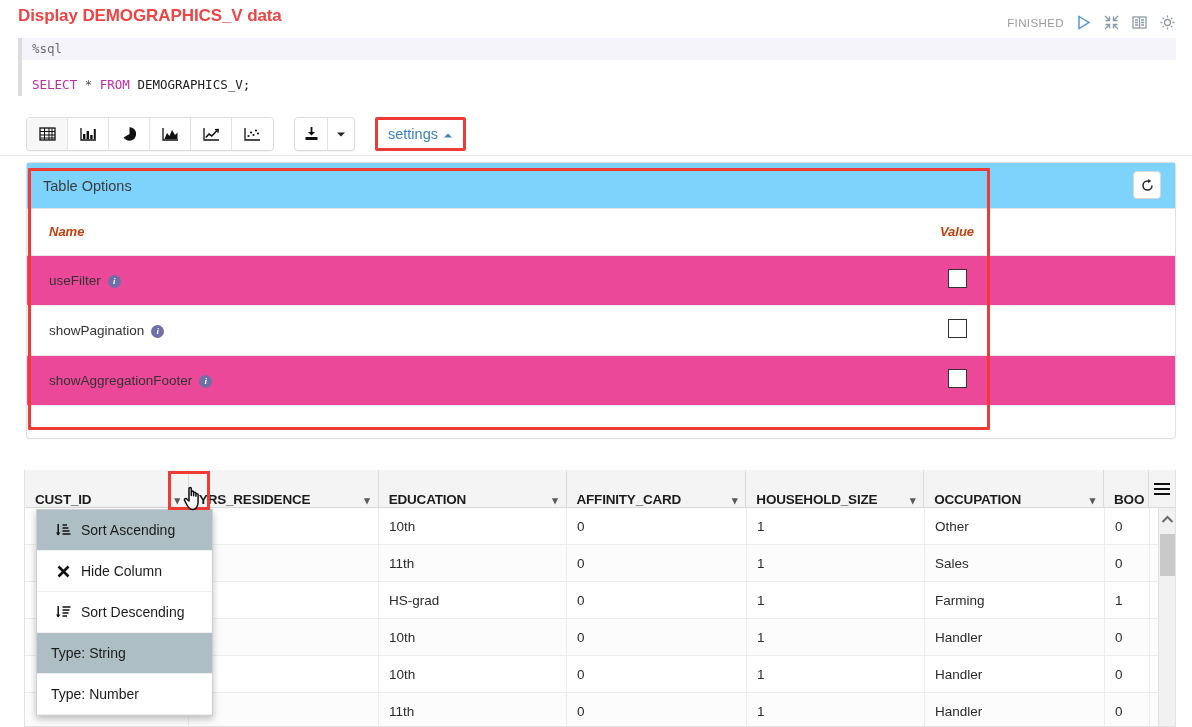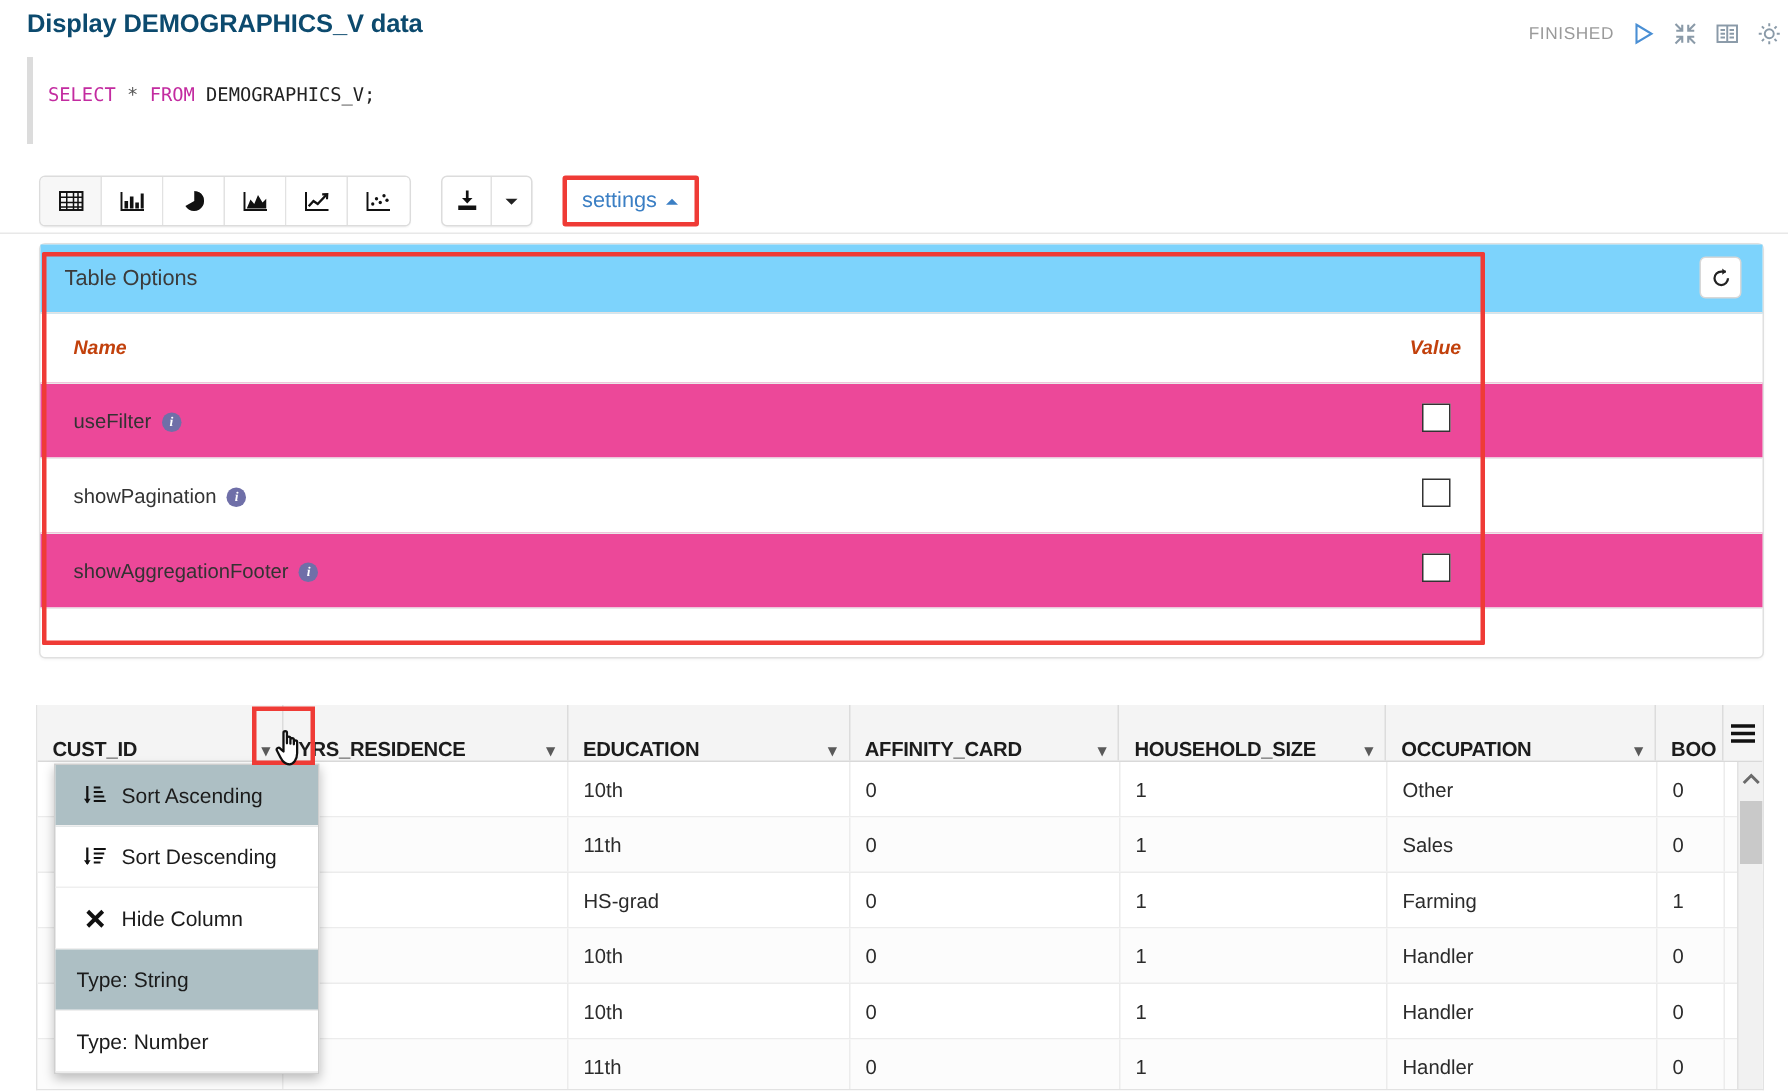--- a/index.html
+++ b/index.html
@@ -8,25 +8,25 @@
     width: 1192px; height: 727px;
     background: #ffffff;
     font-family: "Liberation Sans", sans-serif;
     overflow: hidden;
   }
   #root { position: relative; width: 1192px; height: 727px; background:#fff; }
 
   
   .para-title {
     position: absolute; left: 18px; top: 6px;
-    font-size: 17px; font-weight: bold; color: #0c4a6e;
+    font-size: 17px; font-weight: bold; color: #ef4444;
     letter-spacing: -0.1px;
   }
   .status-bar {
-    position: absolute; right: 4px; top: 14px;
+    position: absolute; right: 16px; top: 14px;
     display: flex; align-items: center; gap: 11px;
   }
   .status-text {
     font-size: 11.5px; color: #9a9a9a; letter-spacing: .4px;
   }
   .hdr-icon { width: 17px; height: 17px; display:inline-block; color:#8a9aa8; }
   .hdr-icon svg { display:block; }
   .hdr-icon.play { color:#4a8fd4; }
 
   
@@ -204,20 +204,21 @@
     <span class="hdr-icon">
       <svg width="17" height="17" viewBox="0 0 17 17" stroke="currentColor" stroke-width="1.3" fill="none">
         <circle cx="8.5" cy="8.5" r="3"></circle>
         <path d="M8.5 1.5 L8.5 3.5 M8.5 13.5 L8.5 15.5 M1.5 8.5 L3.5 8.5 M13.5 8.5 L15.5 8.5
                  M3.6 3.6 L5 5 M12 12 L13.4 13.4 M13.4 3.6 L12 5 M5 12 L3.6 13.4"></path>
       </svg>
     </span>
   </div>
 
   <div class="editor">
+    <div class="line1">%sql</div>
     <div class="line2">
       <span class="kw">SELECT</span><span class="op">&nbsp;</span><span class="op">*</span><span class="op">&nbsp;</span><span class="kw">FROM</span><span class="op">&nbsp;</span><span class="ident">DEMOGRAPHICS_V;</span>
     </div>
   </div>
 
   <div class="viz-toolbar">
     <div class="btn-group">
       <div class="viz-btn active">
         <svg width="17" height="16" viewBox="0 0 17 16">
             <rect x="1" y="2" width="15" height="12" fill="none" stroke="#111" stroke-width="1.3"></rect>
@@ -442,35 +443,35 @@
         <svg width="16" height="16" viewBox="0 0 16 16">
             <path d="M3.2 2 V13" stroke="#111" stroke-width="1.5"></path>
             <path d="M1 10.5 L3.2 13.6 L5.4 10.5 Z" fill="#111"></path>
             <path d="M7.5 3 H12 M7.5 6 H13.5 M7.5 9 H14.5 M7.5 12 H15.5" stroke="#111" stroke-width="1.3"></path>
           </svg>
       </span>
       <span>Sort Ascending</span>
     </div>
     <div class="cm-item">
       <span class="cm-ico">
+        <svg width="15" height="15" viewBox="0 0 15 15">
+            <path d="M2.5 2.5 L12.5 12.5 M12.5 2.5 L2.5 12.5" stroke="#111" stroke-width="2.6"></path>
+          </svg>
+      </span>
+      <span>Hide Column</span>
+    </div>
+    <div class="cm-item">
+      <span class="cm-ico">
         <svg width="16" height="16" viewBox="0 0 16 16">
             <path d="M3.2 2 V13" stroke="#111" stroke-width="1.5"></path>
             <path d="M1 10.5 L3.2 13.6 L5.4 10.5 Z" fill="#111"></path>
             <path d="M7.5 3 H15.5 M7.5 6 H14.5 M7.5 9 H13.5 M7.5 12 H12" stroke="#111" stroke-width="1.3"></path>
           </svg>
       </span>
       <span>Sort Descending</span>
-    </div>
-    <div class="cm-item">
-      <span class="cm-ico">
-        <svg width="15" height="15" viewBox="0 0 15 15">
-            <path d="M2.5 2.5 L12.5 12.5 M12.5 2.5 L2.5 12.5" stroke="#111" stroke-width="2.6"></path>
-          </svg>
-      </span>
-      <span>Hide Column</span>
     </div>
     <div class="cm-item hl plain">
       <span>Type: String</span>
     </div>
     <div class="cm-item plain">
       <span>Type: Number</span>
     </div>
   </div>
 
   <div class="caret-redbox"></div>

